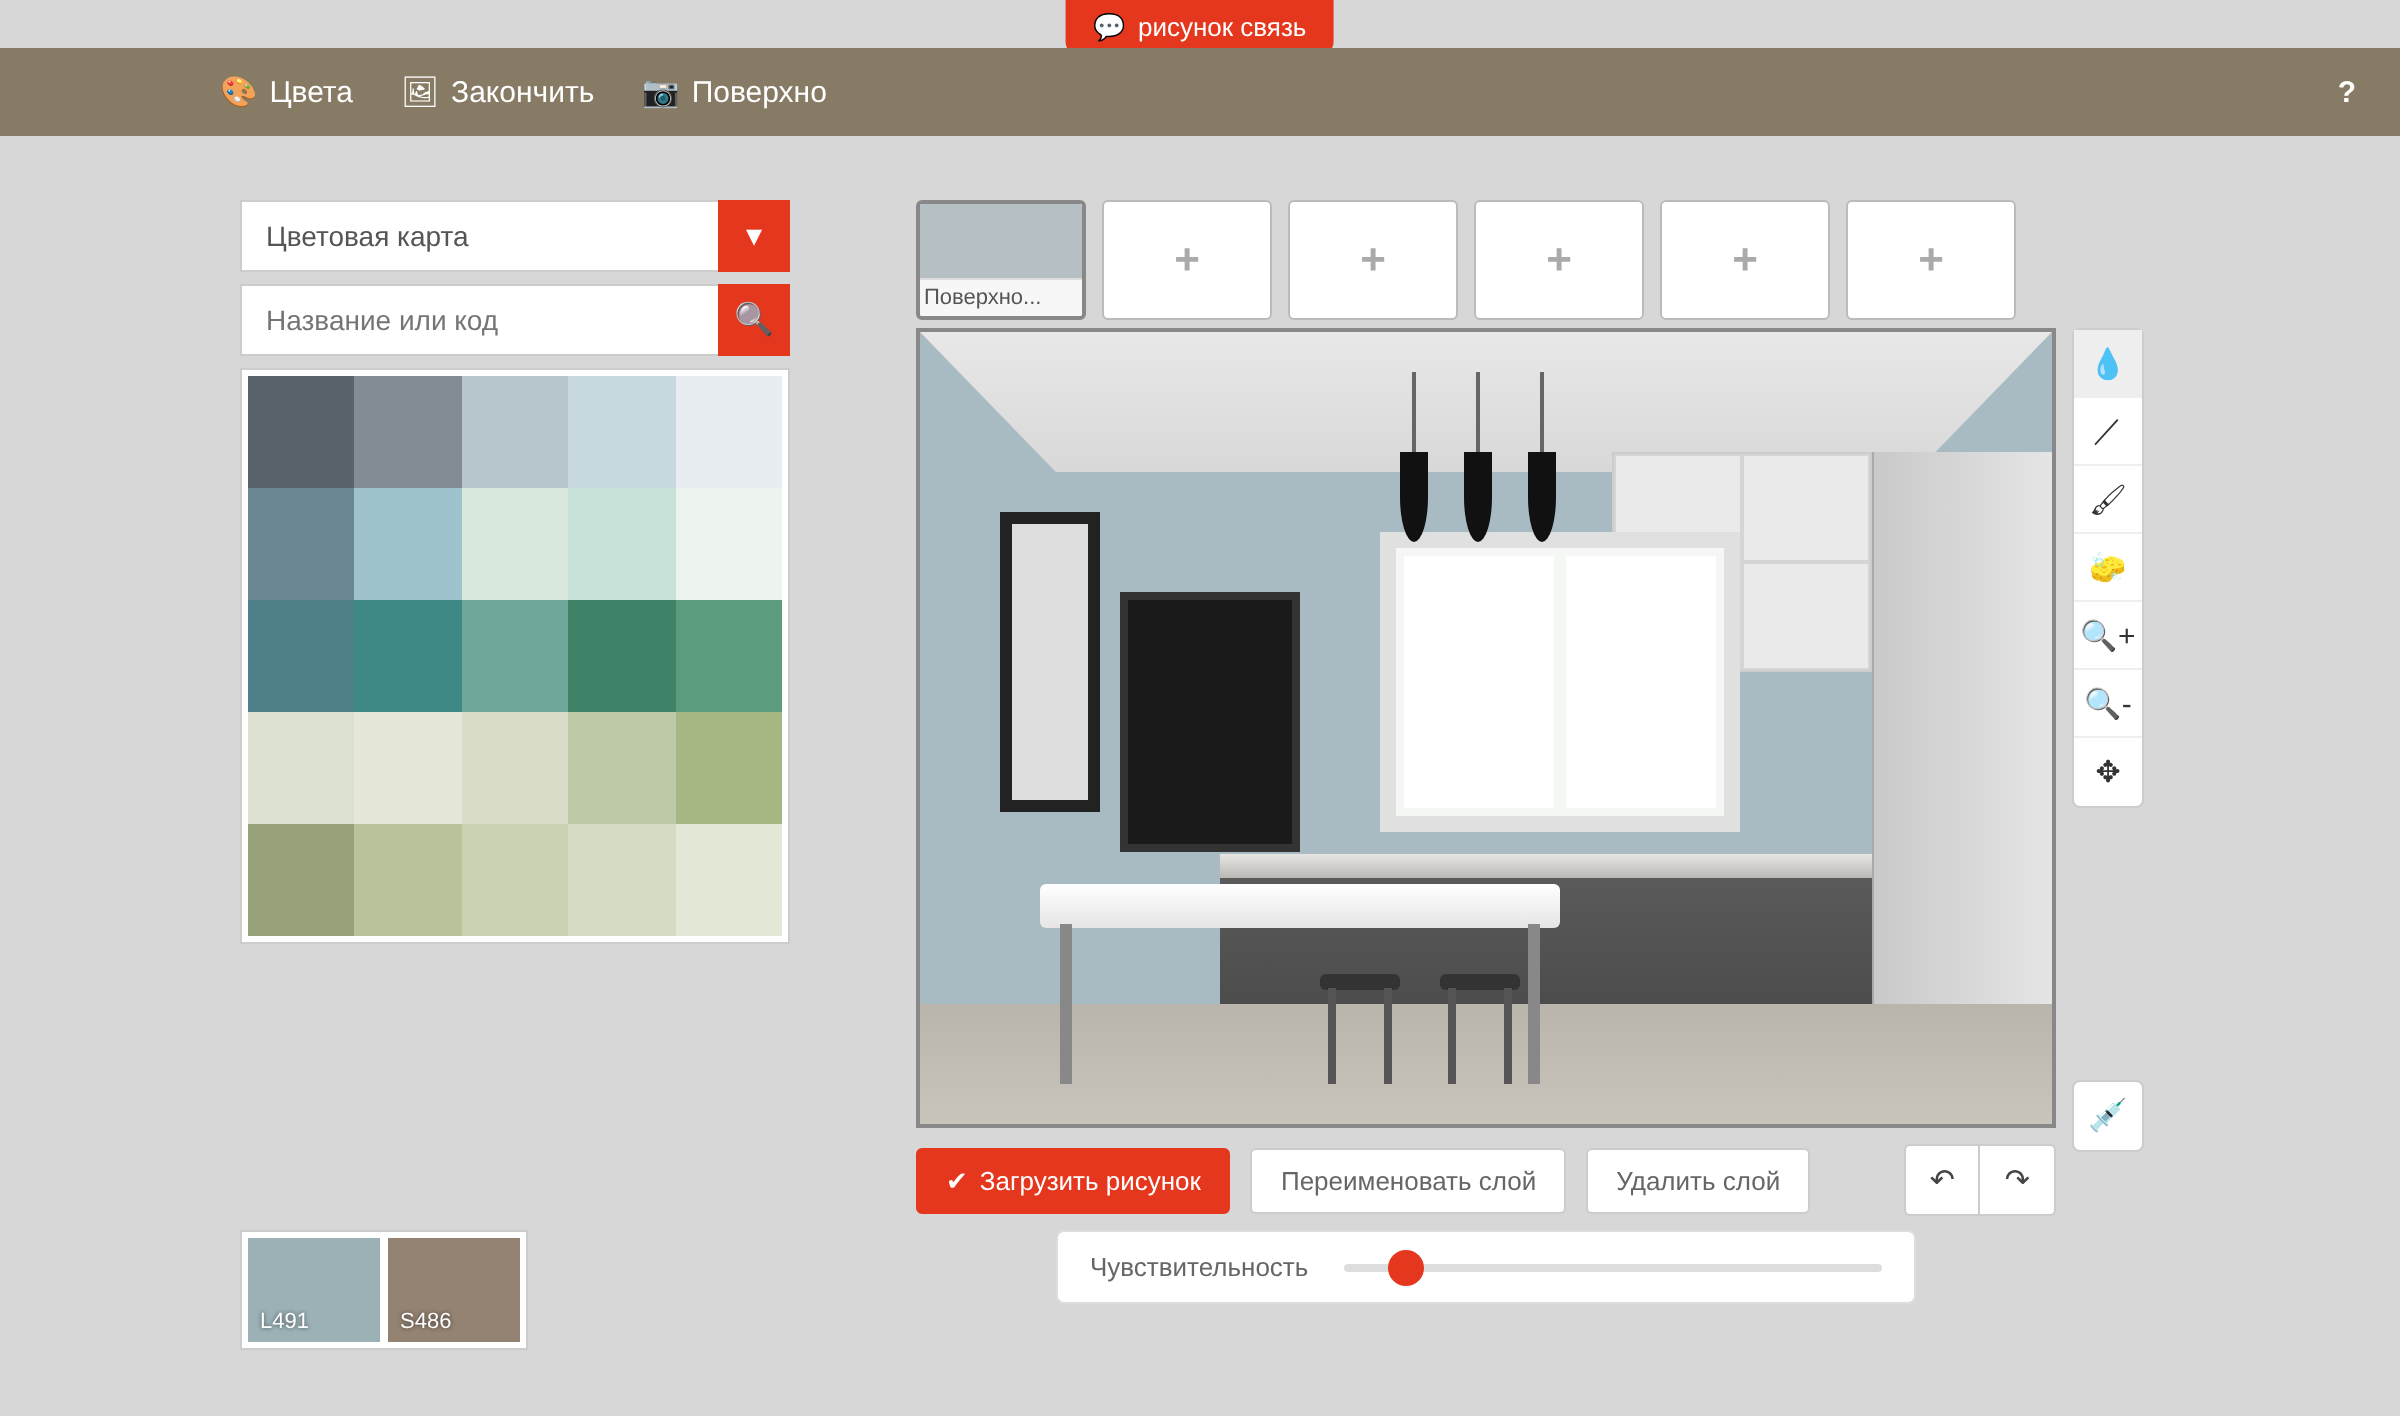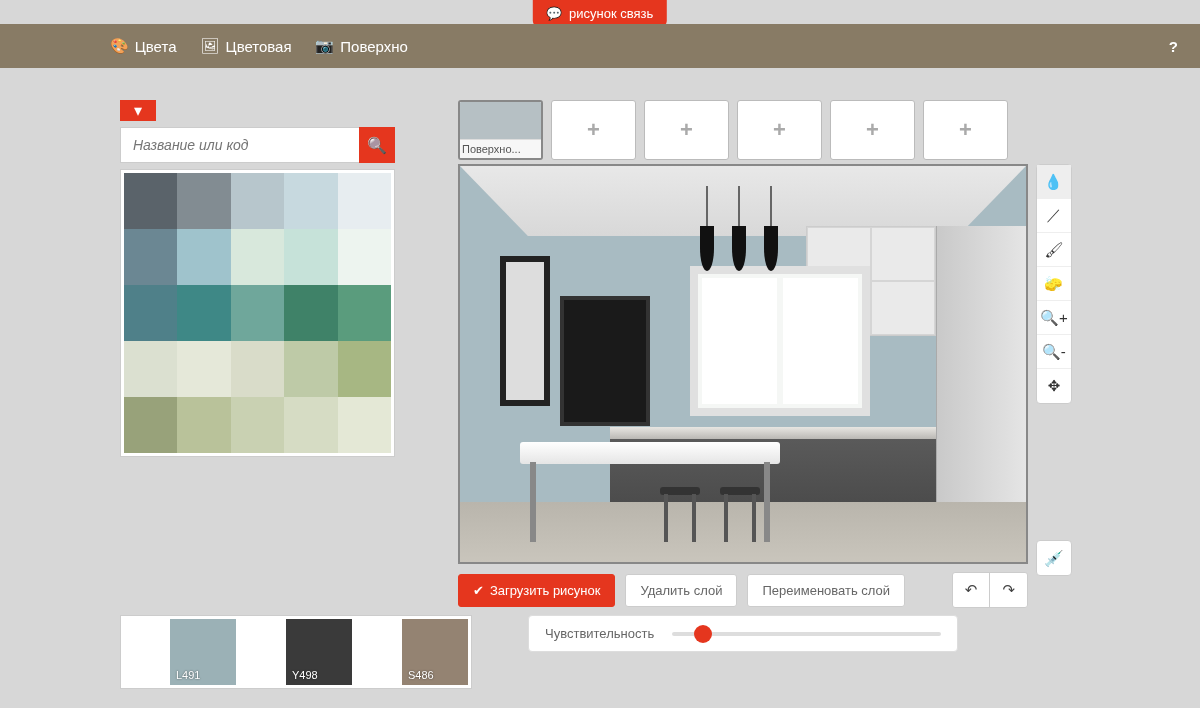--- a/index.html
+++ b/index.html
@@ -15,21 +15,21 @@
 .navlinks { margin-left:110px; display:flex; gap:24px; }
 .navlink { color:#fff; font-size:15px; display:flex; align-items:center; gap:6px; cursor:pointer; }
 .help { position:absolute; right:22px; color:#fff; font-weight:bold; font-size:15px; cursor:pointer; }
 
 
 .leftpanel { position:absolute; top:100px; left:120px; width:275px; }
 .dropdown-row { display:flex; }
 .dropdown { flex:1; background:#fff; border:1px solid #ccc; padding:9px 12px; font-size:14px; color:#555; border-right:none; }
 .dd-btn { width:36px; background:#e5361e; color:#fff; display:flex; align-items:center; justify-content:center; cursor:pointer; border:1px solid #e5361e; }
 .search-row { display:flex; margin-top:6px; }
-.search-inp { flex:1; border:1px solid #ccc; padding:9px 12px; font-size:14px; color:#999; font-style:italic; border-right:none; outline:none; }
+.search-inp { flex:1; border:1px solid #ccc; padding:9px 12px; font-size:14px; color:#999; border-right:none; outline:none; }
 .search-btn { width:36px; background:#e5361e; color:#fff; display:flex; align-items:center; justify-content:center; cursor:pointer; border:1px solid #e5361e; }
 .palette { margin-top:6px; border:1px solid #ccc; background:#fff; padding:3px; display:grid; grid-template-columns:repeat(5,1fr); grid-auto-rows:56px; gap:0; }
 .sw { cursor:pointer; }
 
 
 .surf-tabs { position:absolute; top:100px; left:458px; display:flex; gap:8px; }
 .surf-tab { width:85px; height:60px; background:#fff; border:1px solid #bbb; border-radius:3px; display:flex; flex-direction:column; cursor:pointer; overflow:hidden; }
 .surf-tab.active { border:2px solid #888; }
 .surf-thumb { flex:1; background:#b6c0c4; }
 .surf-add { flex:1; display:flex; align-items:center; justify-content:center; color:#aaa; font-size:22px; font-weight:bold; }
@@ -74,51 +74,52 @@
 .undoredo .ub:first-child { border-right:1px solid #ccc; }
 
 
 .sens { position:absolute; top:615px; left:528px; width:430px; display:flex; align-items:center; gap:18px; background:#fff; border:1px solid #ddd; border-radius:4px; padding:10px 16px; }
 .sens-lbl { font-size:13px; color:#666; }
 .sens-track { flex:1; height:4px; background:#ddd; border-radius:2px; position:relative; }
 .sens-thumb { position:absolute; top:-7px; left:8%; width:18px; height:18px; background:#e5361e; border-radius:50%; cursor:pointer; }
 
 
 .selbar { position:absolute; top:615px; left:120px; display:flex; gap:4px; border:1px solid #ccc; padding:3px; background:#fff; }
-.selsw { width:66px; height:66px; position:relative; cursor:pointer;margin-left:46px; }
+.selsw { width:66px; height:52px; position:relative; cursor:pointer; }
 .selsw span { position:absolute; bottom:4px; left:6px; font-size:11px; color:#fff; text-shadow:0 0 2px rgba(0,0,0,.6); }
 </style>
 </head>
 <body>
 
 <div class="feedback-btn">
   <span>💬</span>
   <span>рисунок связь</span>
 </div>
 
 <div class="topnav">
   <div class="navlinks">
     <div class="navlink">
       <span>🎨</span>
       <span>Цвета</span>
     </div>
     <div class="navlink">
       <span>🖼</span>
-      <span>Цветовая</span>
+      <span>Закончить</span>
     </div>
     <div class="navlink">
       <span>📷</span>
       <span>Поверхно</span>
     </div>
   </div>
   <div class="help">?</div>
 </div>
 
 <div class="leftpanel">
   <div class="dropdown-row">
+    <div class="dropdown">Цветовая карта</div>
     <div class="dd-btn">
         <span>▾</span>
       </div>
   </div>
   <div class="search-row">
     <input class="search-inp" placeholder="Название или код" style="">
     <div class="search-btn">
         <span>🔍</span>
       </div>
   </div>
@@ -238,38 +239,35 @@
 </div>
 <div class="eyedrop">
     <span>💉</span>
   </div>
 
 <div class="actionbar">
   <div class="btn primary">
     <span>✔</span>
     <span>Загрузить рисунок</span>
   </div>
+  <div class="btn">Переименовать слой</div>
   <div class="btn">Удалить слой</div>
-  <div class="btn">Переименовать слой</div>
   <div class="undoredo">
     <div class="ub"><span>↶</span></div>
     <div class="ub"><span>↷</span></div>
   </div>
 </div>
 
 <div class="sens">
   <div class="sens-lbl">Чувствительность</div>
   <div class="sens-track">
     <div class="sens-thumb" style="left: 8%;"></div>
   </div>
 </div>
 
 <div class="selbar" id="selbar">
     <div class="selsw" style="background: rgb(155, 177, 182);">
       <span>L491</span>
     </div>
-    <div class="selsw" style="background: rgb(58, 58, 58);">
-      <span>Y498</span>
-    </div>
     <div class="selsw" style="background: rgb(148, 131, 114);">
       <span>S486</span>
     </div>
   </div>
 
 </body></html>

